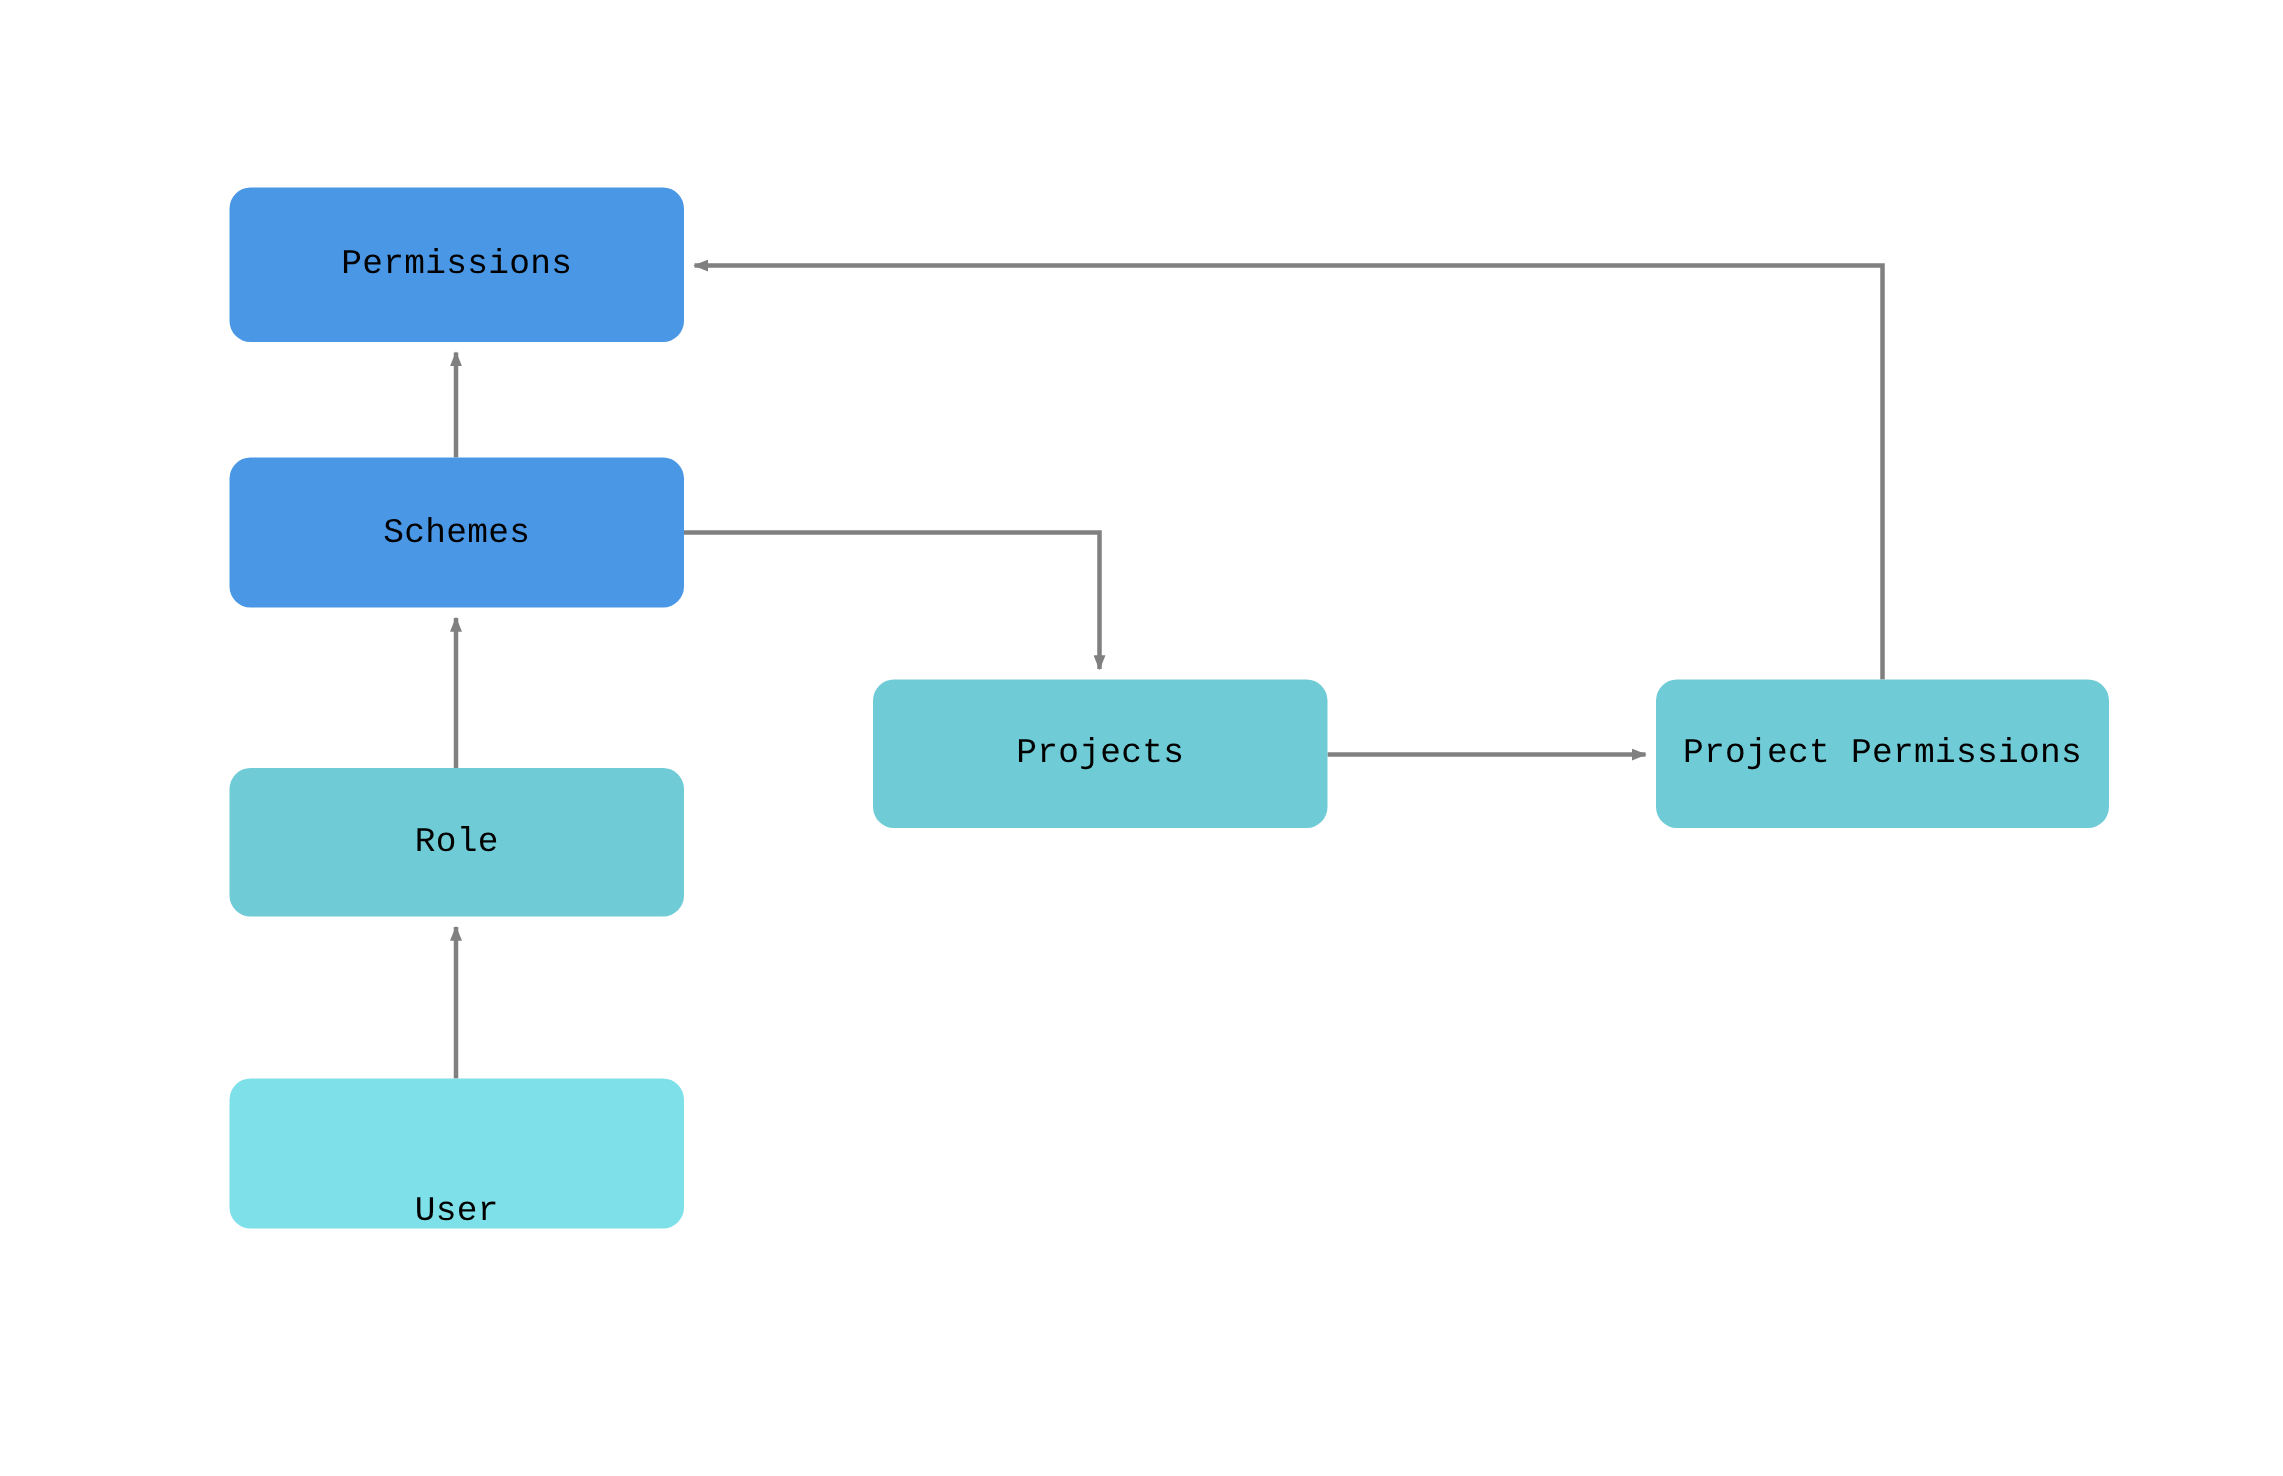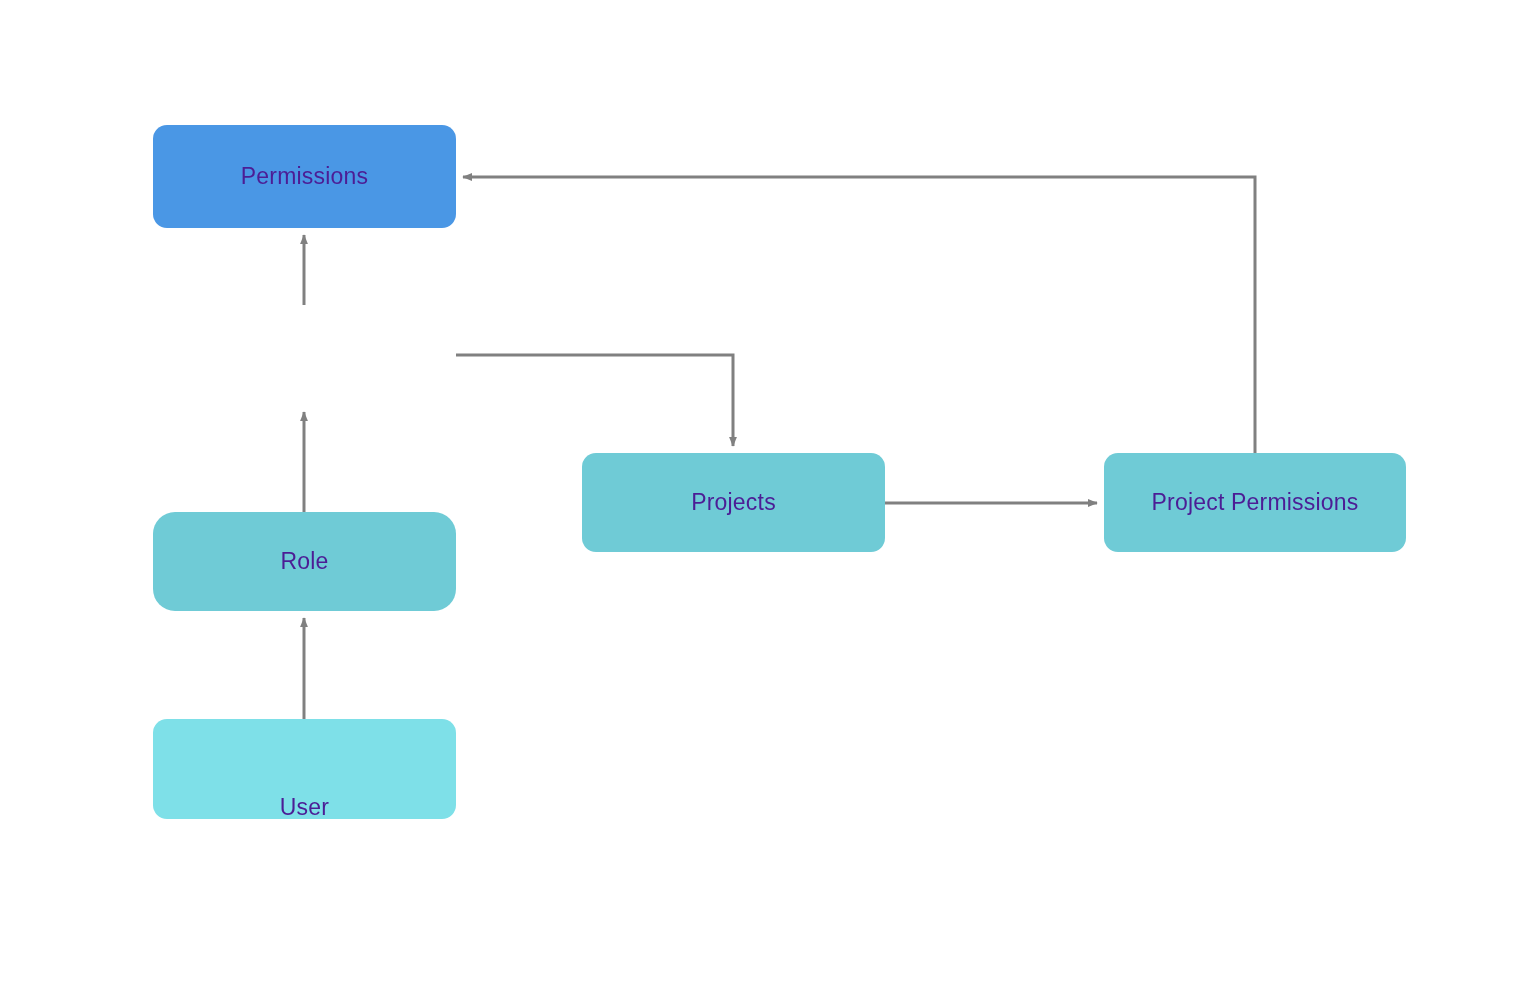--- a/index.html
+++ b/index.html
@@ -38,27 +38,28 @@
     font-size: 23px;
     font-weight: 400;
     letter-spacing: 0.2px;
     line-height: 1;
     text-align: center;
     user-select: none;
   }
   .node-label {
     display: block;
     padding: 0 10px;
-    color: #4c1d95;
+    color: #000000;
+    font-family: Liberation Mono, monospace;
   }
 
   
   #node-permissions        { left: 153px; top: 125px; width: 303px; height: 103px; }
   #node-schemes            { left: 153px; top: 305px; width: 303px; height: 100px; }
-  #node-role               { left: 153px; top: 512px; width: 303px; height: 99px; border-radius: 22px;  }
+  #node-role               { left: 153px; top: 512px; width: 303px; height: 99px;  }
   #node-user               { left: 153px; top: 719px; width: 303px; height: 100px; align-items: flex-end; }
   #node-projects           { left: 582px; top: 453px; width: 303px; height: 99px;  }
   #node-project-permissions{ left: 1104px; top: 453px; width: 302px; height: 99px; }
 </style>
 </head>
 <body>
 
 <div id="canvas" style="background: rgb(255, 255, 255);">
 
   <svg id="edge-layer" viewBox="0 0 1522 984" width="1522" height="984" xmlns="http://www.w3.org/2000/svg">
@@ -78,20 +79,23 @@
 
     <path d="M 885,503 L 1097,503" fill="none" stroke="#808080" stroke-width="3" marker-end="url(#arrowhead)"></path>
 
     <path d="M 1255,453 L 1255,177 L 463,177" fill="none" stroke="#808080" stroke-width="3" stroke-linejoin="miter" marker-end="url(#arrowhead)"></path>
   </svg>
 
   <div class="node" id="node-permissions" style="background: rgb(74, 151, 229); left: 153px; top: 125px; width: 303px; height: 103px;">
     <span class="node-label">Permissions</span>
   </div>
 
+  <div class="node" id="node-schemes" style="background: rgb(74, 151, 229); left: 153px; top: 305px; width: 303px; height: 100px;">
+    <span class="node-label">Schemes</span>
+  </div>
 
   <div class="node" id="node-role" style="background: rgb(111, 203, 214); left: 153px; top: 512px; width: 303px; height: 99px;">
     <span class="node-label">Role</span>
   </div>
 
   <div class="node" id="node-user" style="background: rgb(126, 224, 232); left: 153px; top: 719px; width: 303px; height: 100px;">
     <span class="node-label">User</span>
   </div>
 
   <div class="node" id="node-projects" style="background: rgb(111, 203, 214); left: 582px; top: 453px; width: 303px; height: 99px;">

